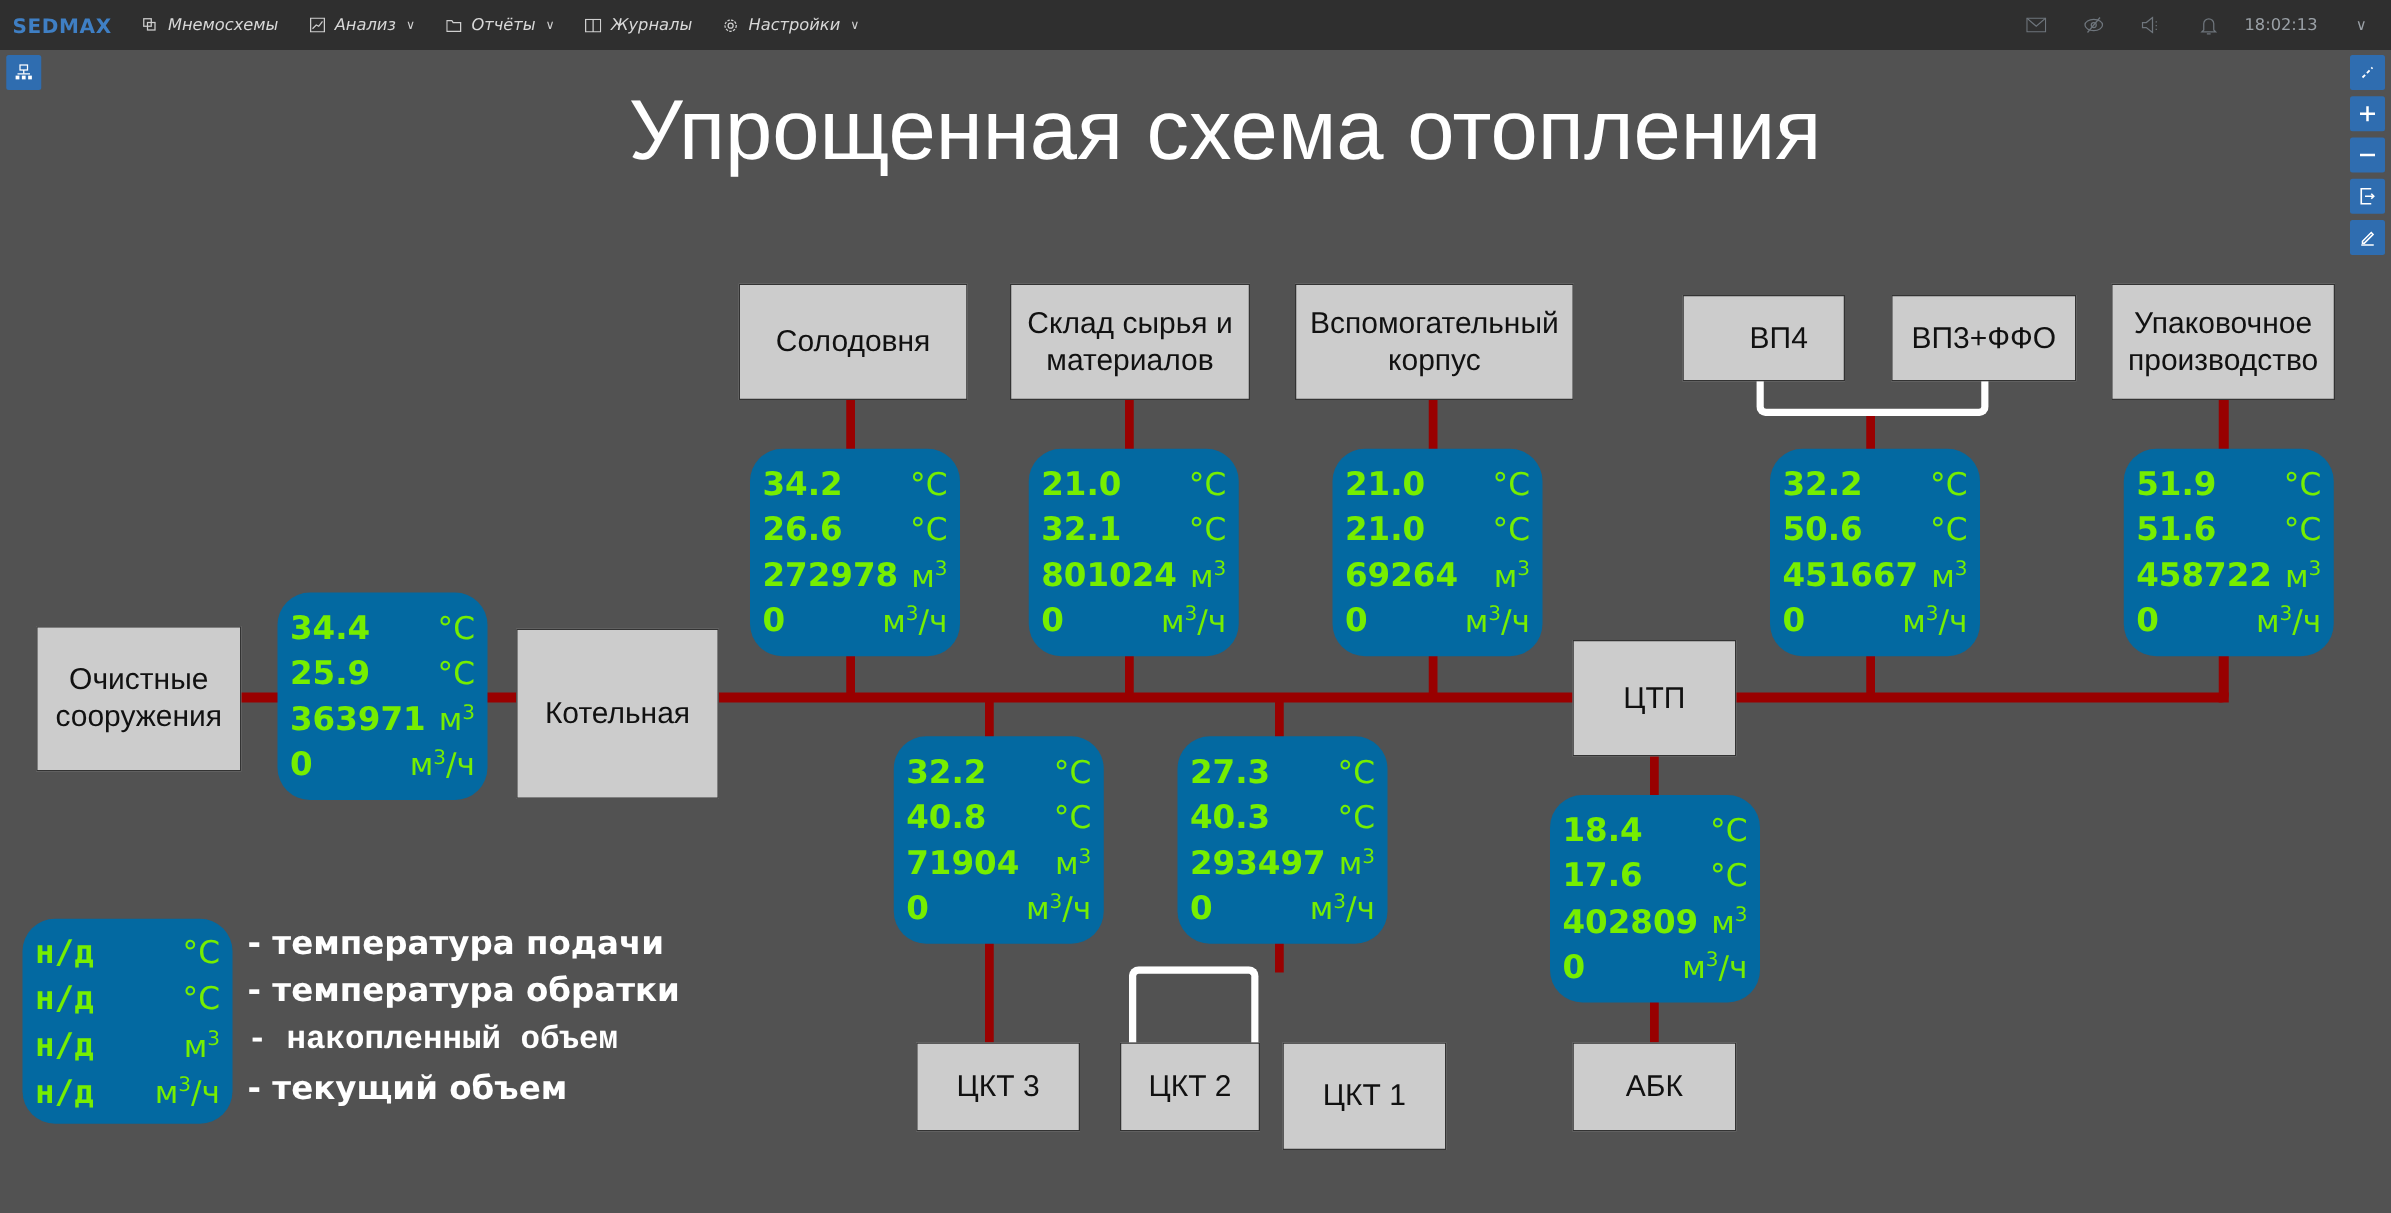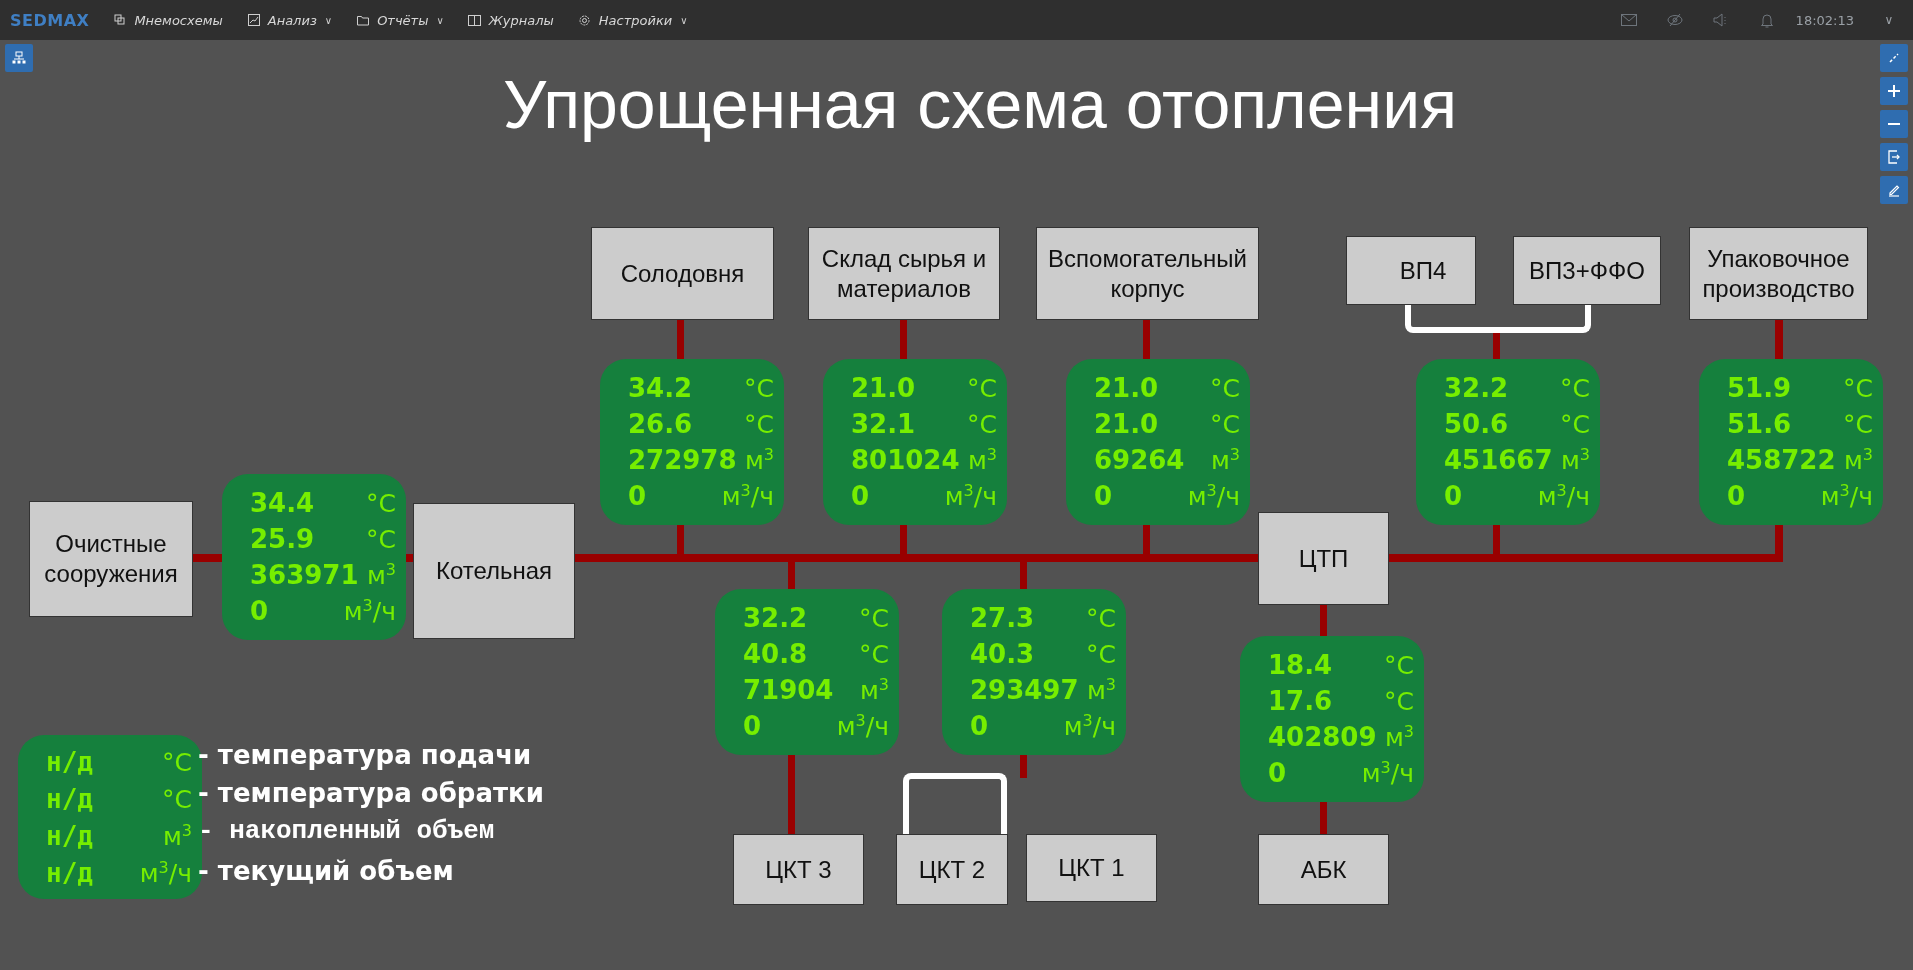--- a/index.html
+++ b/index.html
@@ -10,21 +10,21 @@
   .nav-item .ic { width:14px; height:14px; margin-right:7px; display:inline-flex; align-items:center; justify-content:center; font-size:11px; color:#cfcfcf; }
   .nav-item .chev { margin-left:8px; font-size:10px; color:#cfcfcf; }
   .right-tools { position:absolute; right:0; top:0; height:40px; display:flex; align-items:center;text-align:right; }
   .rt-icon { width:20px; height:20px; margin:0 13px; display:flex; align-items:center; justify-content:center; }
   .clock { color:#9aa0a6; margin:0 12px 0 6px; font-size:13px; }
   .side-btn { position:absolute; width:28px; height:28px; background:#2f6db0; border-radius:2px; display:flex; align-items:center; justify-content:center; cursor:pointer; }
   .title { position:absolute; left:0; top:65px; width:1960px; text-align:center; color:#fff; font-size:68px; font-family:"Liberation Sans", sans-serif; }
   .box { position:absolute; background:#cccccc; border:1px solid #333; box-sizing:border-box; display:flex; align-items:center; justify-content:center; text-align:center; color:#111; font-size:24px; line-height:30px; font-family:"Liberation Sans", sans-serif; }
   .pipe { position:absolute; background:#990000; }
   .bracket { position:absolute; border:6px solid #ffffff; box-sizing:border-box; }
-  .meter { position:absolute; width:184px; height:166px; background:#15803d; border-radius:26px; box-sizing:border-box; padding:14px 10px 0 28px; font-family:"DejaVu Sans Mono", monospace; }
+  .meter { position:absolute; width:168px; height:166px; background:#0369a1; border-radius:26px; box-sizing:border-box; padding:14px 10px 0 10px; font-family:"DejaVu Sans Mono", monospace; }
   .mrow { display:flex; justify-content:space-between; align-items:baseline; height:36px; }
   .mval { color:#76ee00; font-weight:bold; font-size:26px; font-family:"DejaVu Sans", sans-serif; }
   .munit { color:#76ee00; font-size:25px; font-family:"DejaVu Sans", sans-serif; }
   .munit sup { font-size:16px; }
   .legend-text { position:absolute; color:#fff; font-weight:bold; font-size:26px; font-family:"DejaVu Sans", sans-serif; }
 </style>
 </head>
 <body>
 
 <div class="topbar">
@@ -193,21 +193,21 @@
   </div>
 <div class="box" style="left:1258px;top:512px;width:131px;height:93px;">
     <span>ЦТП</span>
   </div>
 <div class="box" style="left:733px;top:834px;width:131px;height:71px;">
     <span>ЦКТ 3</span>
   </div>
 <div class="box" style="left:896px;top:834px;width:112px;height:71px;justify-content:center;">
     <span>ЦКТ 2</span>
   </div>
-<div class="box" style="left:1026px;top:834px;width:131px;height:68px;justify-content:center;">
+<div class="box" style="left:1026px;top:834px;width:131px;height:86px;justify-content:center;">
     <span>ЦКТ 1</span>
   </div>
 <div class="box" style="left:1258px;top:834px;width:131px;height:71px;">
     <span>АБК</span>
   </div>
 
 <div class="meter" style="left:222px;top:474px;">
   <div class="mrow">
       <span class="mval">34.4</span>
       <span class="munit">°C</span>

